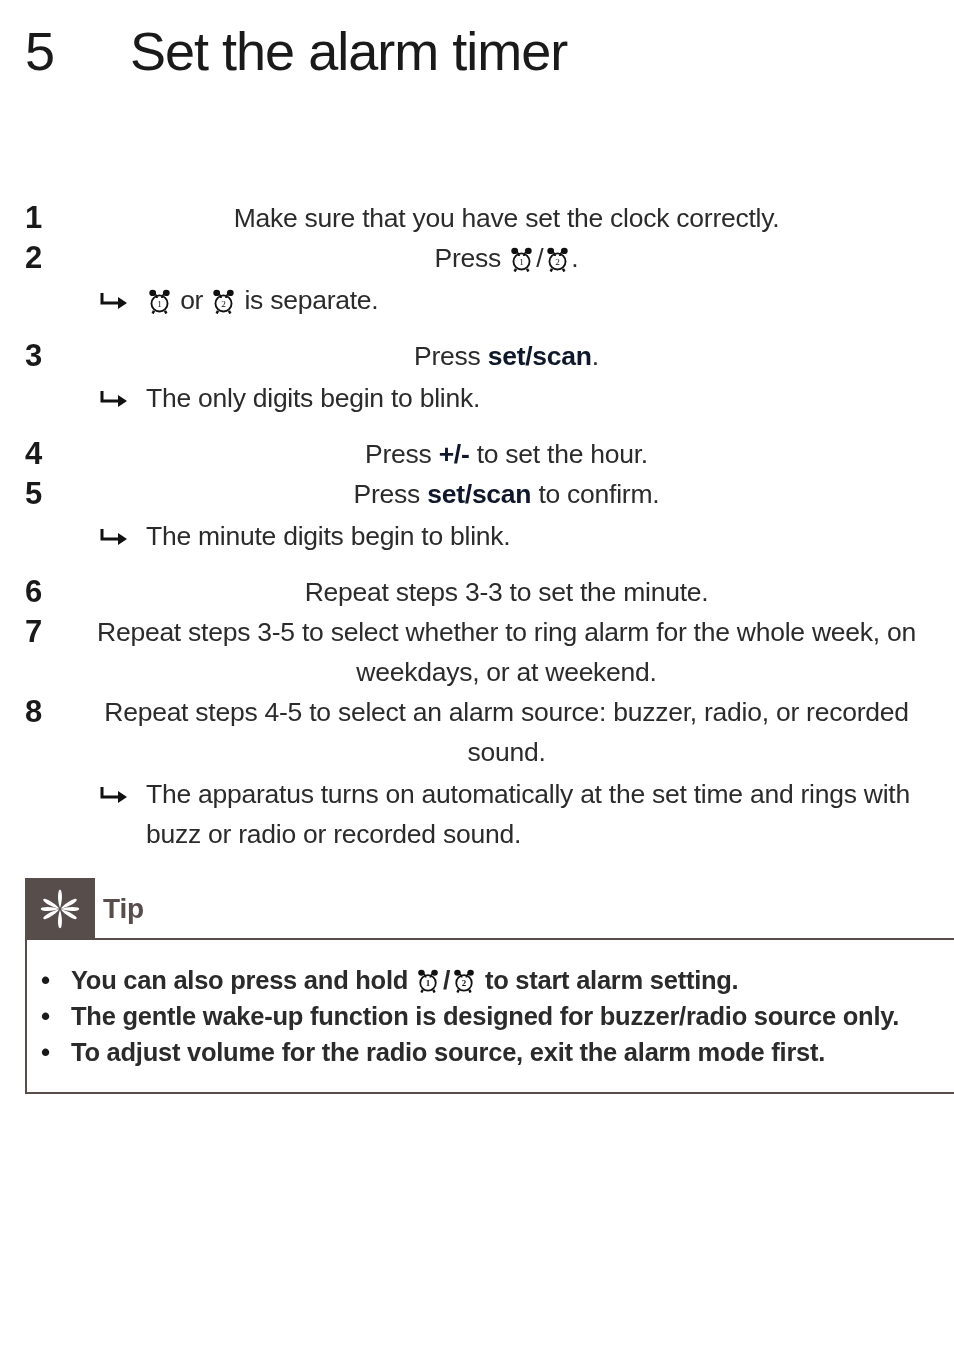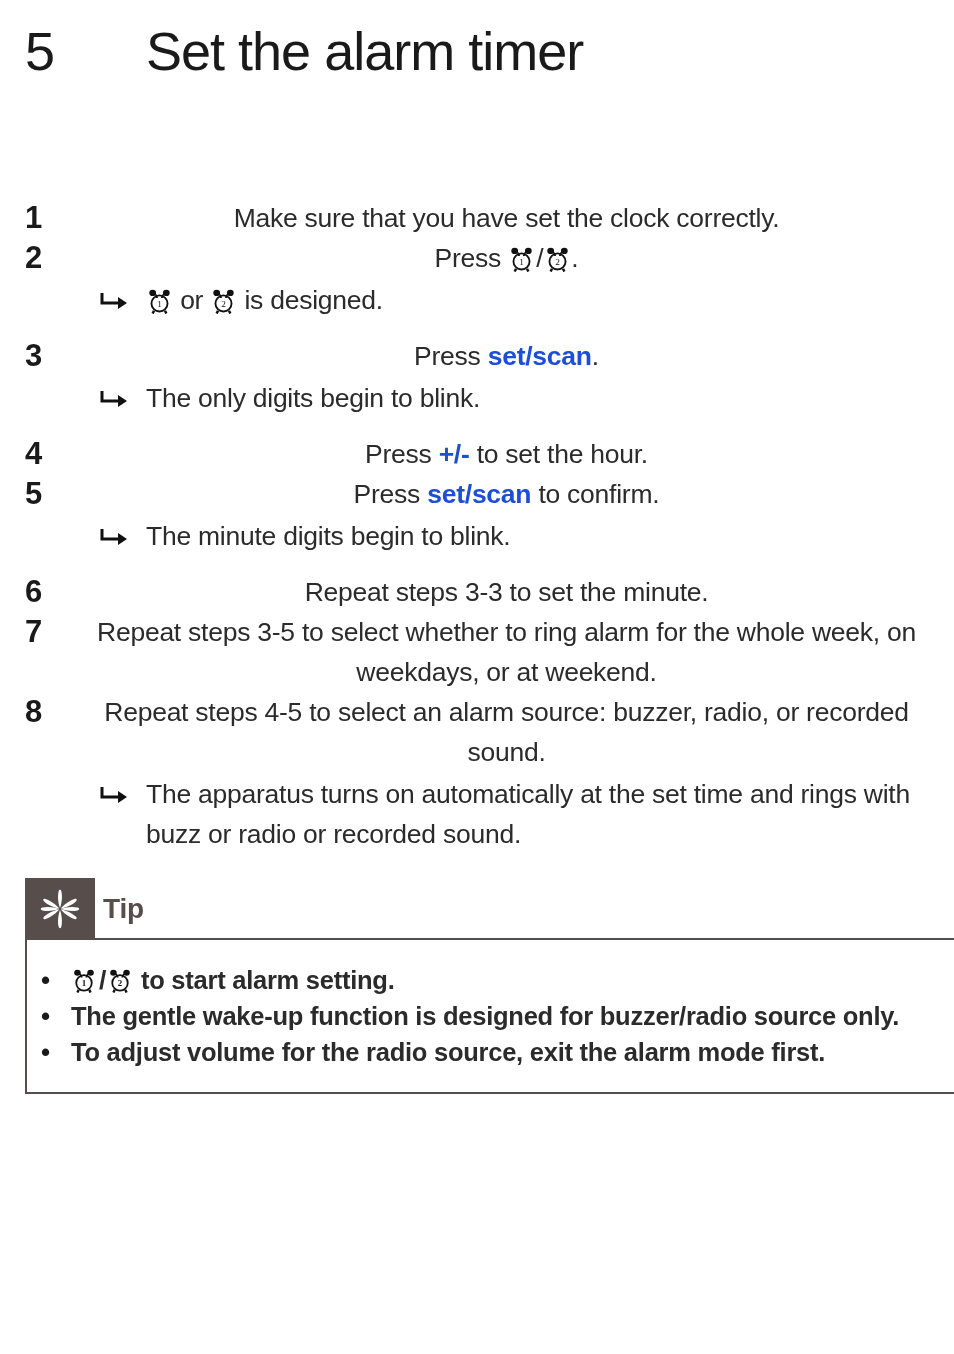--- a/index.html
+++ b/index.html
@@ -40,21 +40,20 @@
     line-height: 1;
     letter-spacing: -0.5px;
     width: 105px;
     flex: 0 0 105px;
   }
   .chapter-title {
     font-size: 54px;
     font-weight: 400;
     line-height: 1;
     letter-spacing: -1px;
-    margin-left: 16px;
   }
 
   
   .intro {
     position: absolute;
     left: 25px;
     top: 113px;
     width: 895px;
     font-size: 26.5px;
     line-height: 40px;
@@ -87,21 +86,21 @@
   }
   .step-text {
     font-size: 26.5px;
     line-height: 40px;
     letter-spacing: -0.25px;
     color: #2b2b2b;
     text-align: center;
   }
   .step-text b {
     font-weight: 700;
-    color: #1d4ed8;
+    color: #0f172a;
   }
 
   
   .result {
     display: flex;
     align-items: flex-start;
     margin-top: 2px;
   }
   .result-arrow {
     flex: 0 0 58px;
@@ -276,21 +275,21 @@
                     <path d="M9 9 a7 7 0 0 1 7 7"></path>
                     <path d="M31 9 a7 7 0 0 0 -7 7"></path>
                   </g>
                   <g fill="#111">
                     <ellipse cx="9" cy="8" rx="5.5" ry="5"></ellipse>
                     <ellipse cx="31" cy="8" rx="5.5" ry="5"></ellipse>
                     <rect x="8" y="36.5" width="4" height="5" transform="rotate(25 10 39)"></rect>
                     <rect x="28" y="36.5" width="4" height="5" transform="rotate(-25 30 39)"></rect>
                   </g>
                   <text x="20" y="31" font-size="15" text-anchor="middle" fill="#111" font-family="Liberation Serif, serif">2</text>
-                </svg></span>&nbsp;<span>is designed.</span></div>
+                </svg></span>&nbsp;<span>is separate.</span></div>
         </div>
       </div>
     </div>
 
     <div class="gap-md"></div>
 
     <div class="step">
       <div class="step-num">3</div>
       <div class="step-body">
         <div class="step-text"><span>Press </span><b>set/scan</b><span>.</span></div>
@@ -387,21 +386,21 @@
           </svg>
         </span>
       </div>
       <div class="tip-label">Tip</div>
     </div>
 
     <div class="tip-box">
 
       <div class="tip-item">
         <div class="tip-bullet">•</div>
-        <div class="tip-text"><span class="alarm-ico"><svg viewBox="0 0 40 42" width="24" height="25">
+        <div class="tip-text"><span>You can also press and hold </span><span class="alarm-ico"><svg viewBox="0 0 40 42" width="24" height="25">
                 <g fill="none" stroke="#111" stroke-width="3">
                   <circle cx="20" cy="25" r="13"></circle>
                   <path d="M9 9 a7 7 0 0 1 7 7"></path>
                   <path d="M31 9 a7 7 0 0 0 -7 7"></path>
                 </g>
                 <g fill="#111">
                   <ellipse cx="9" cy="8" rx="5.5" ry="5"></ellipse>
                   <ellipse cx="31" cy="8" rx="5.5" ry="5"></ellipse>
                   <rect x="8" y="36.5" width="4" height="5" transform="rotate(25 10 39)"></rect>
                   <rect x="28" y="36.5" width="4" height="5" transform="rotate(-25 30 39)"></rect>

